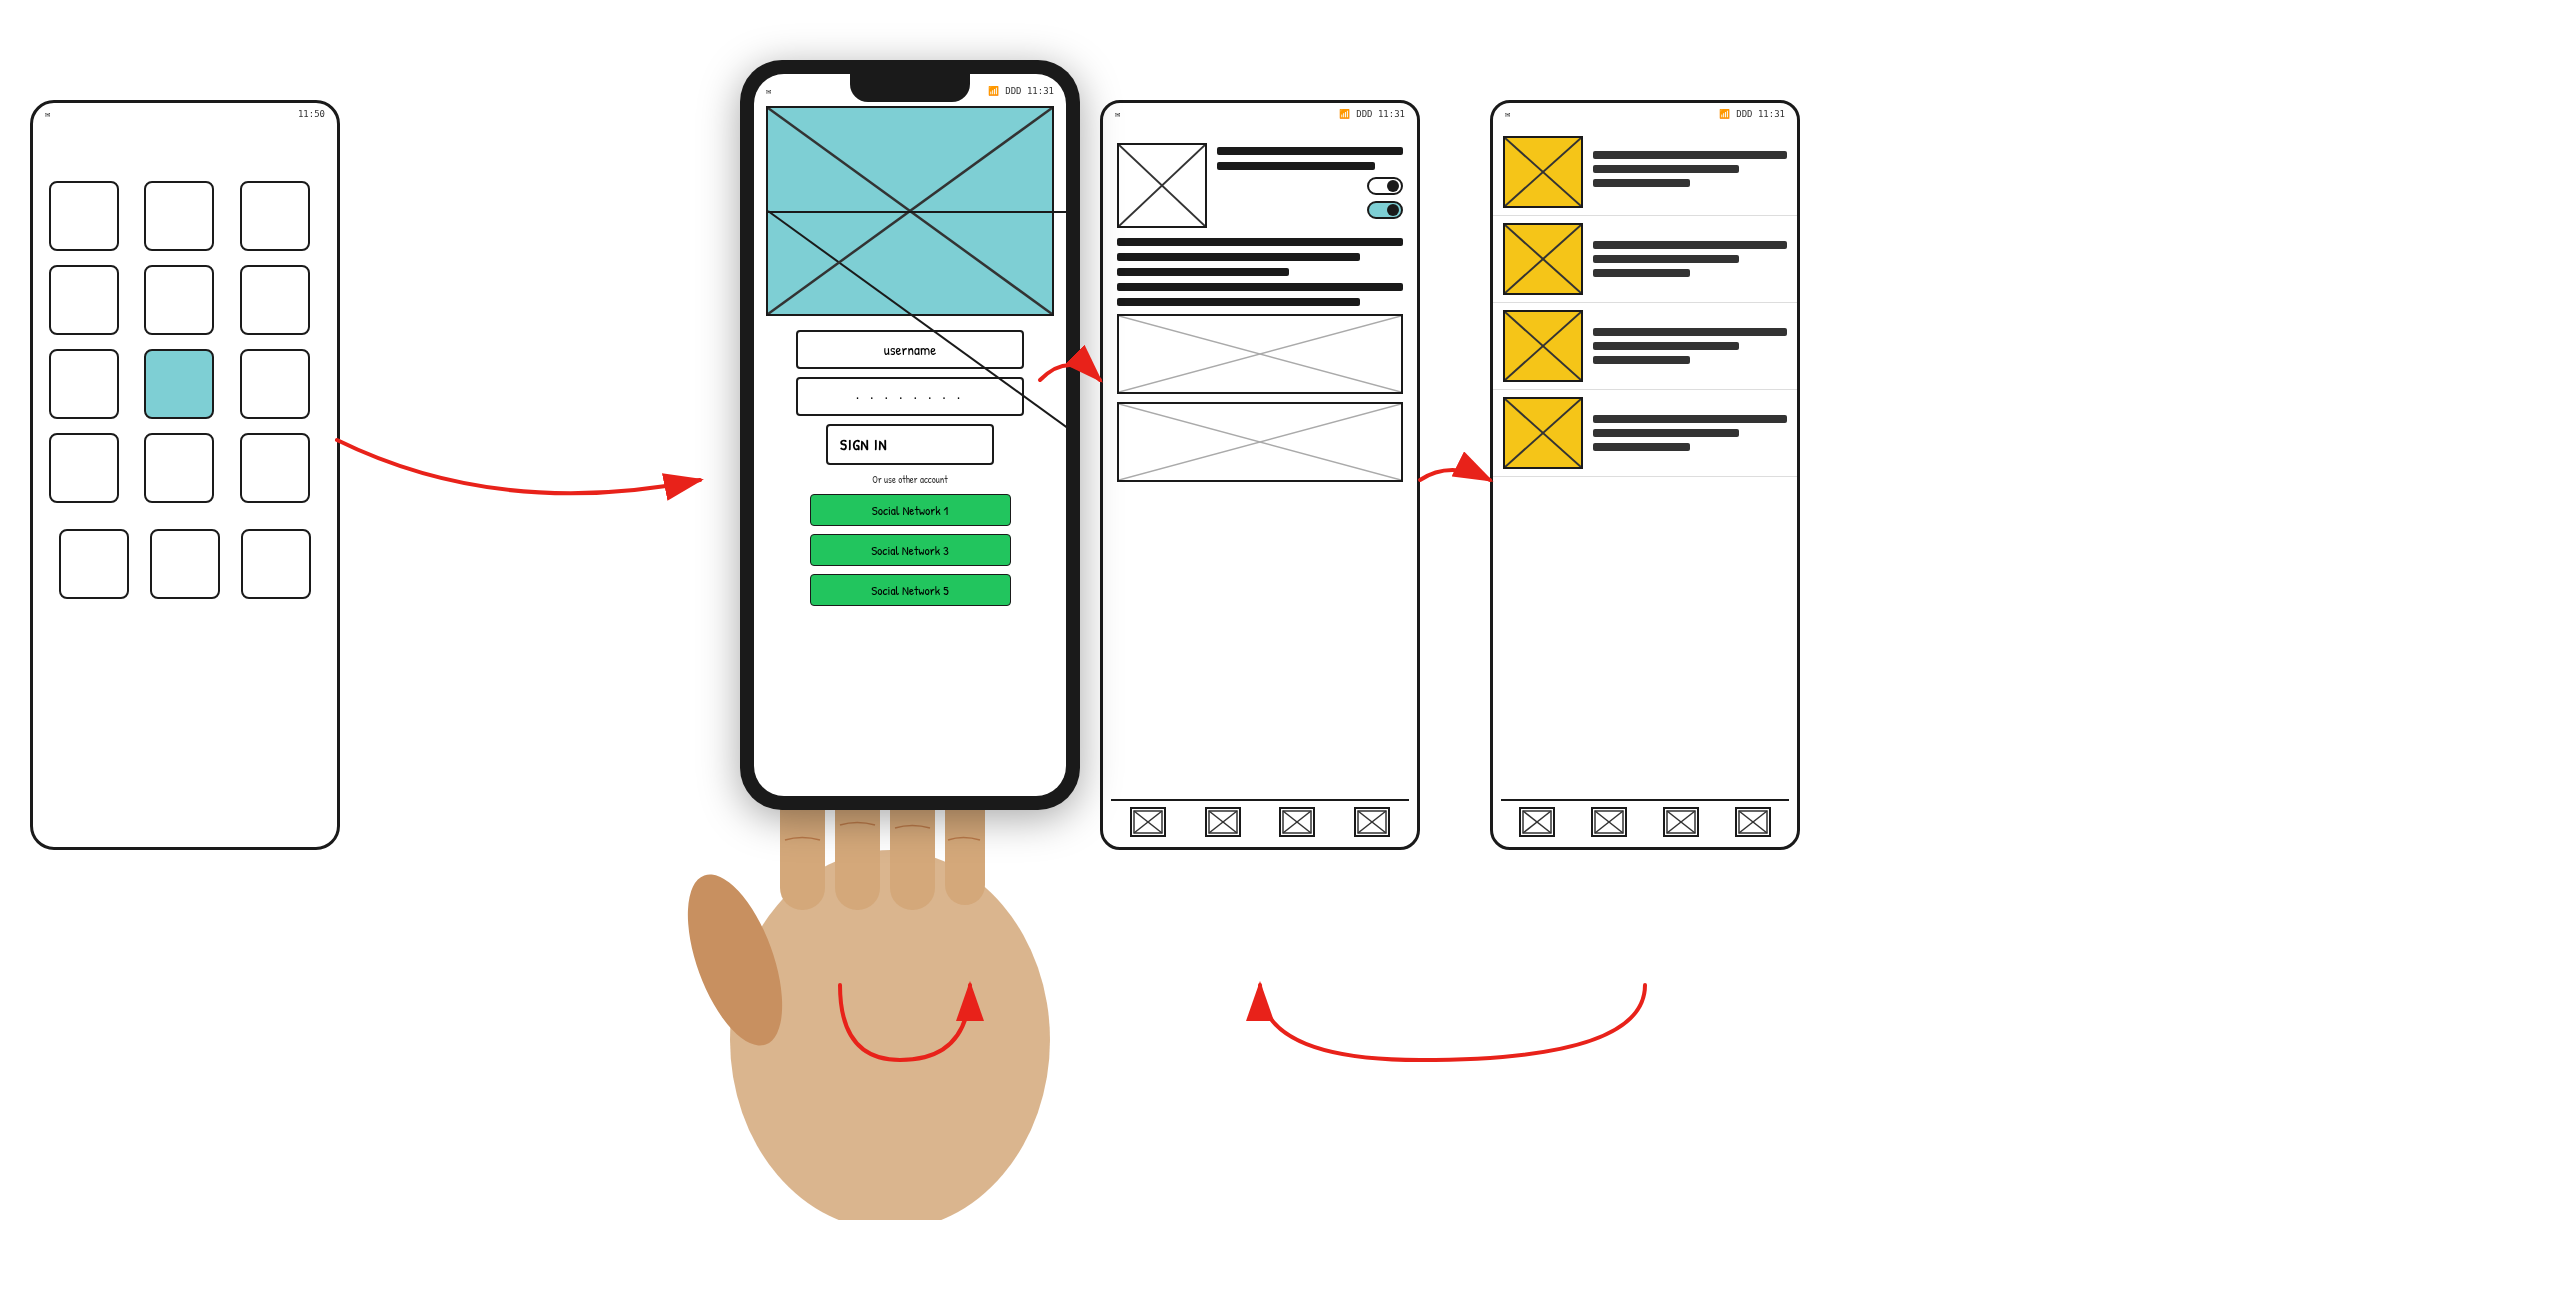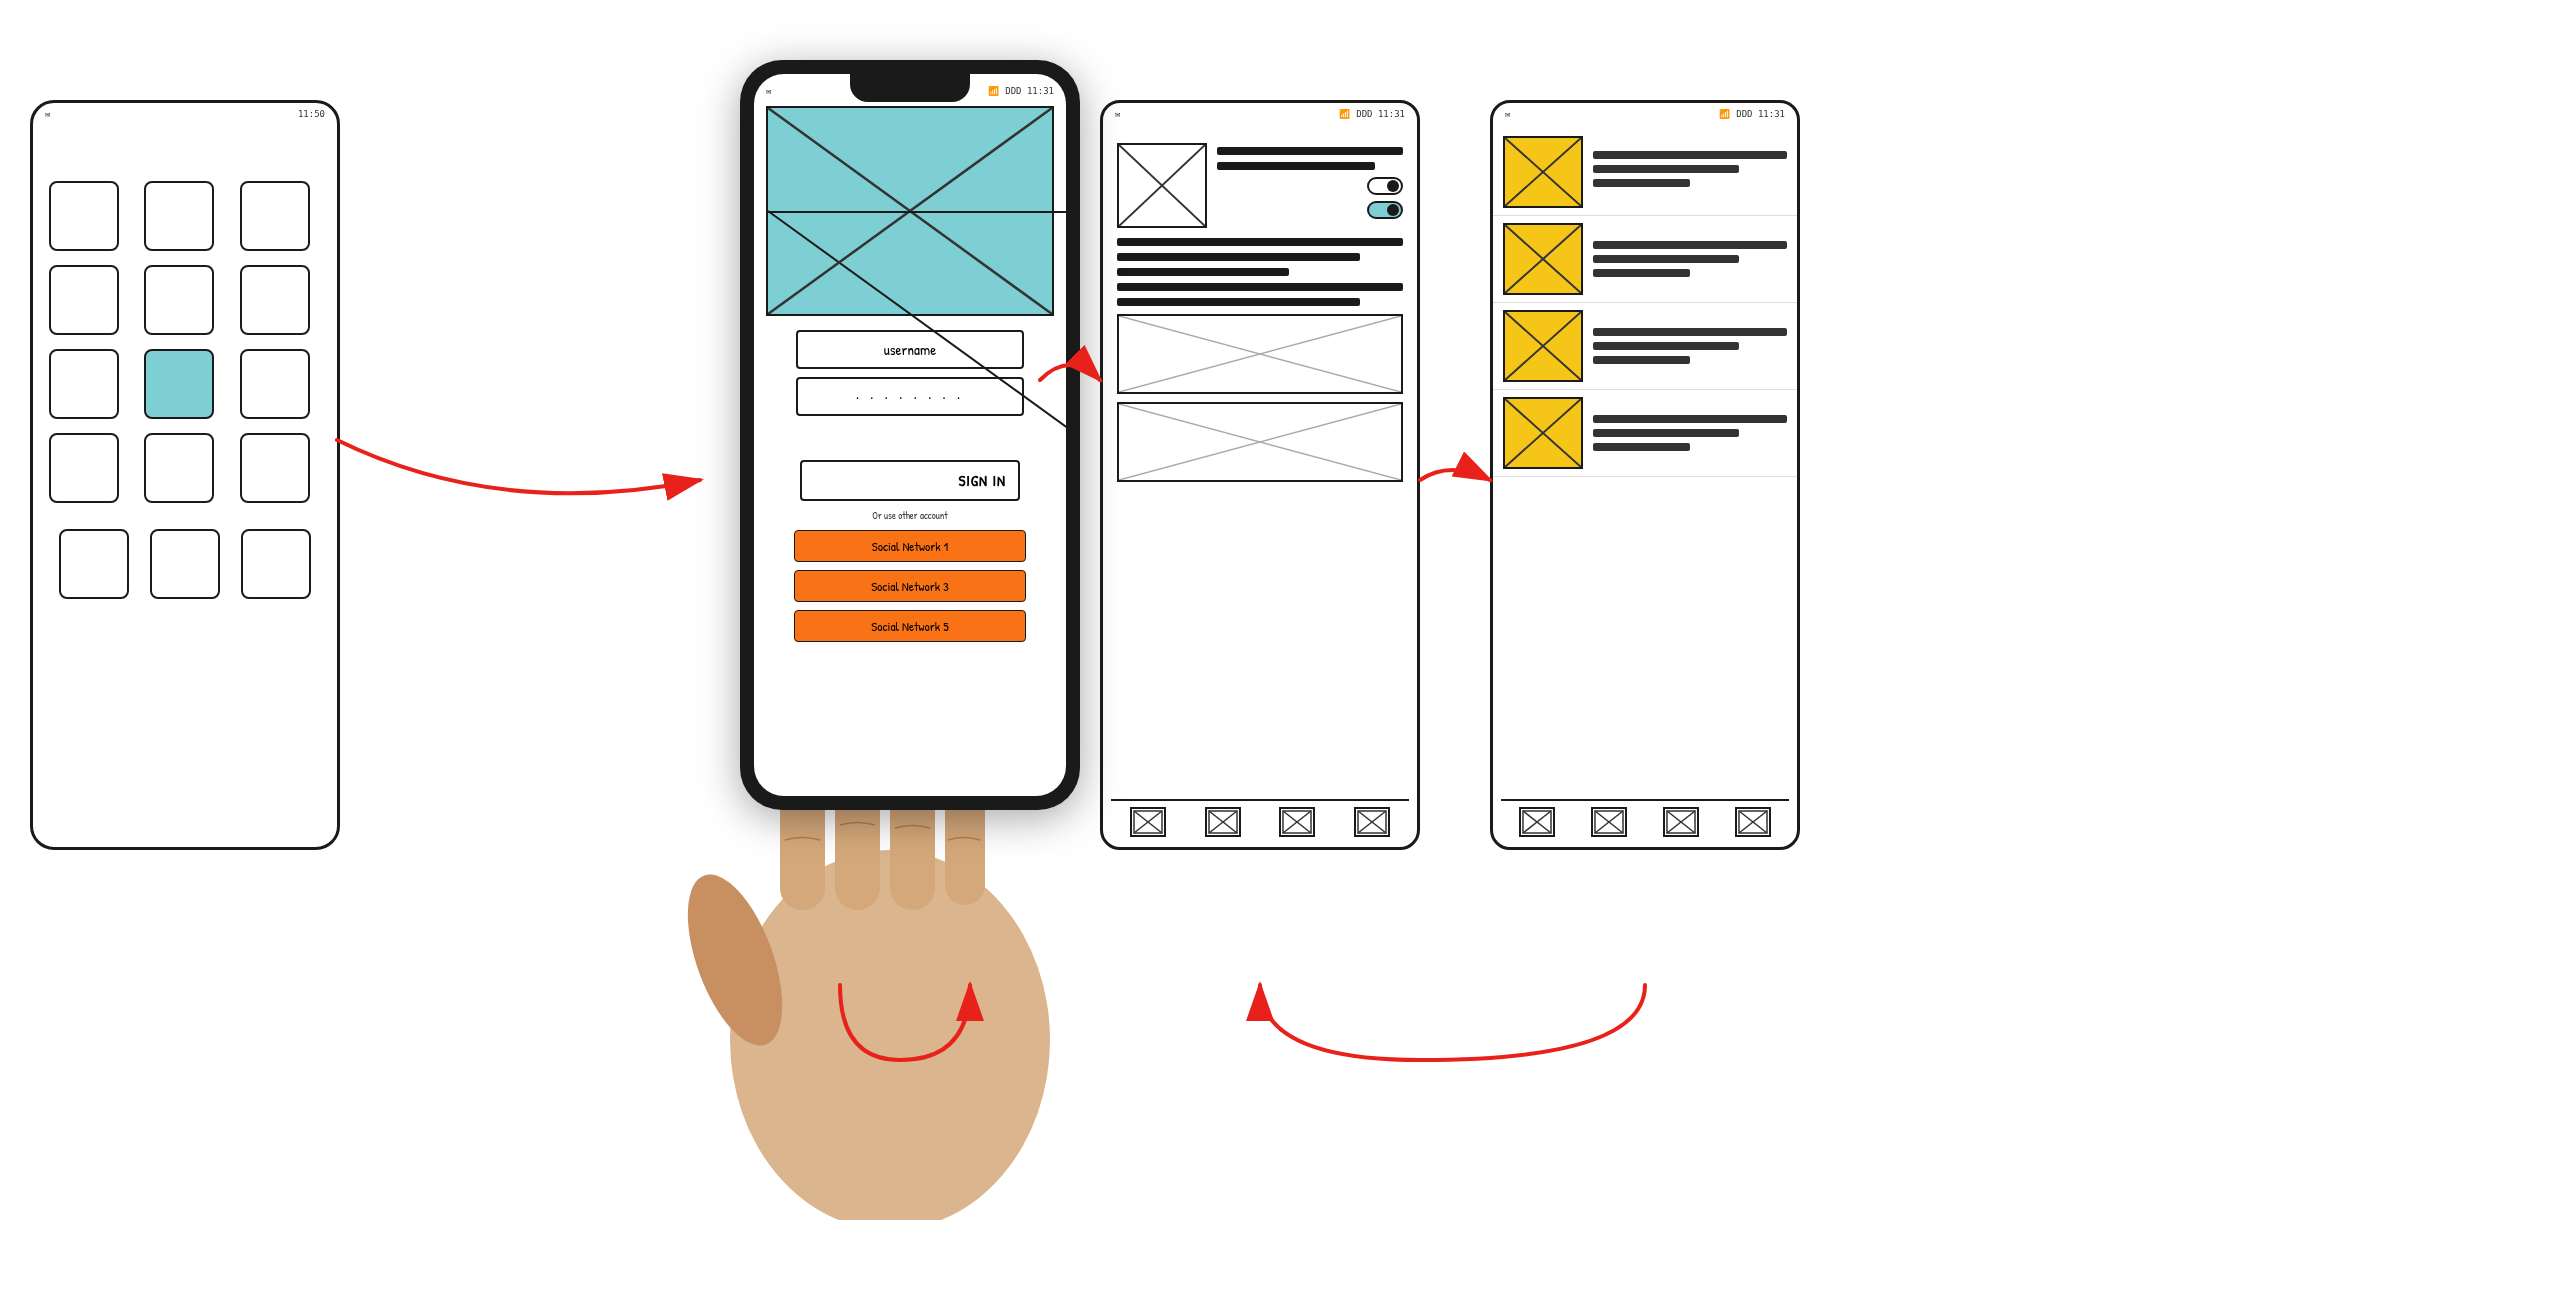--- a/index.html
+++ b/index.html
@@ -106,49 +106,48 @@
       border: 2px solid #1a1a1a;
       border-radius: 4px;
       padding: 7px 12px;
       font-family: 'Patrick Hand', cursive, 'Comic Sans MS', cursive;
       font-size: 15px;
       text-align: center;
       background: white;
     }
 
     .sketch-btn {
-      width: 220px;
+      width: 168px;
       border: 2px solid #1a1a1a;
       border-radius: 4px;
       padding: 8px 12px;
       font-family: 'Patrick Hand', cursive, 'Comic Sans MS', cursive;
       font-size: 15px;
-      text-align: right;
+      text-align: left;
       background: white;
       cursor: pointer;
       font-weight: bold;
       letter-spacing: 1px;
-      margin-top: 36px;
     }
 
     .or-text {
       font-family: 'Patrick Hand', cursive, 'Comic Sans MS', cursive;
       font-size: 10px;
       color: #333;
     }
 
     .social-btn {
-      width: 232px;
+      width: 201px;
       border: 1.5px solid #1a1a1a;
       border-radius: 4px;
       padding: 6px 12px;
       font-family: 'Patrick Hand', cursive, 'Comic Sans MS', cursive;
       font-size: 13px;
       text-align: center;
-      background: #f97316;
+      background: #22c55e;
     }
 
     
     .wireframe-screen {
       position: absolute;
       background: white;
       border: 3px solid #1a1a1a;
       border-radius: 18px;
     }
 

